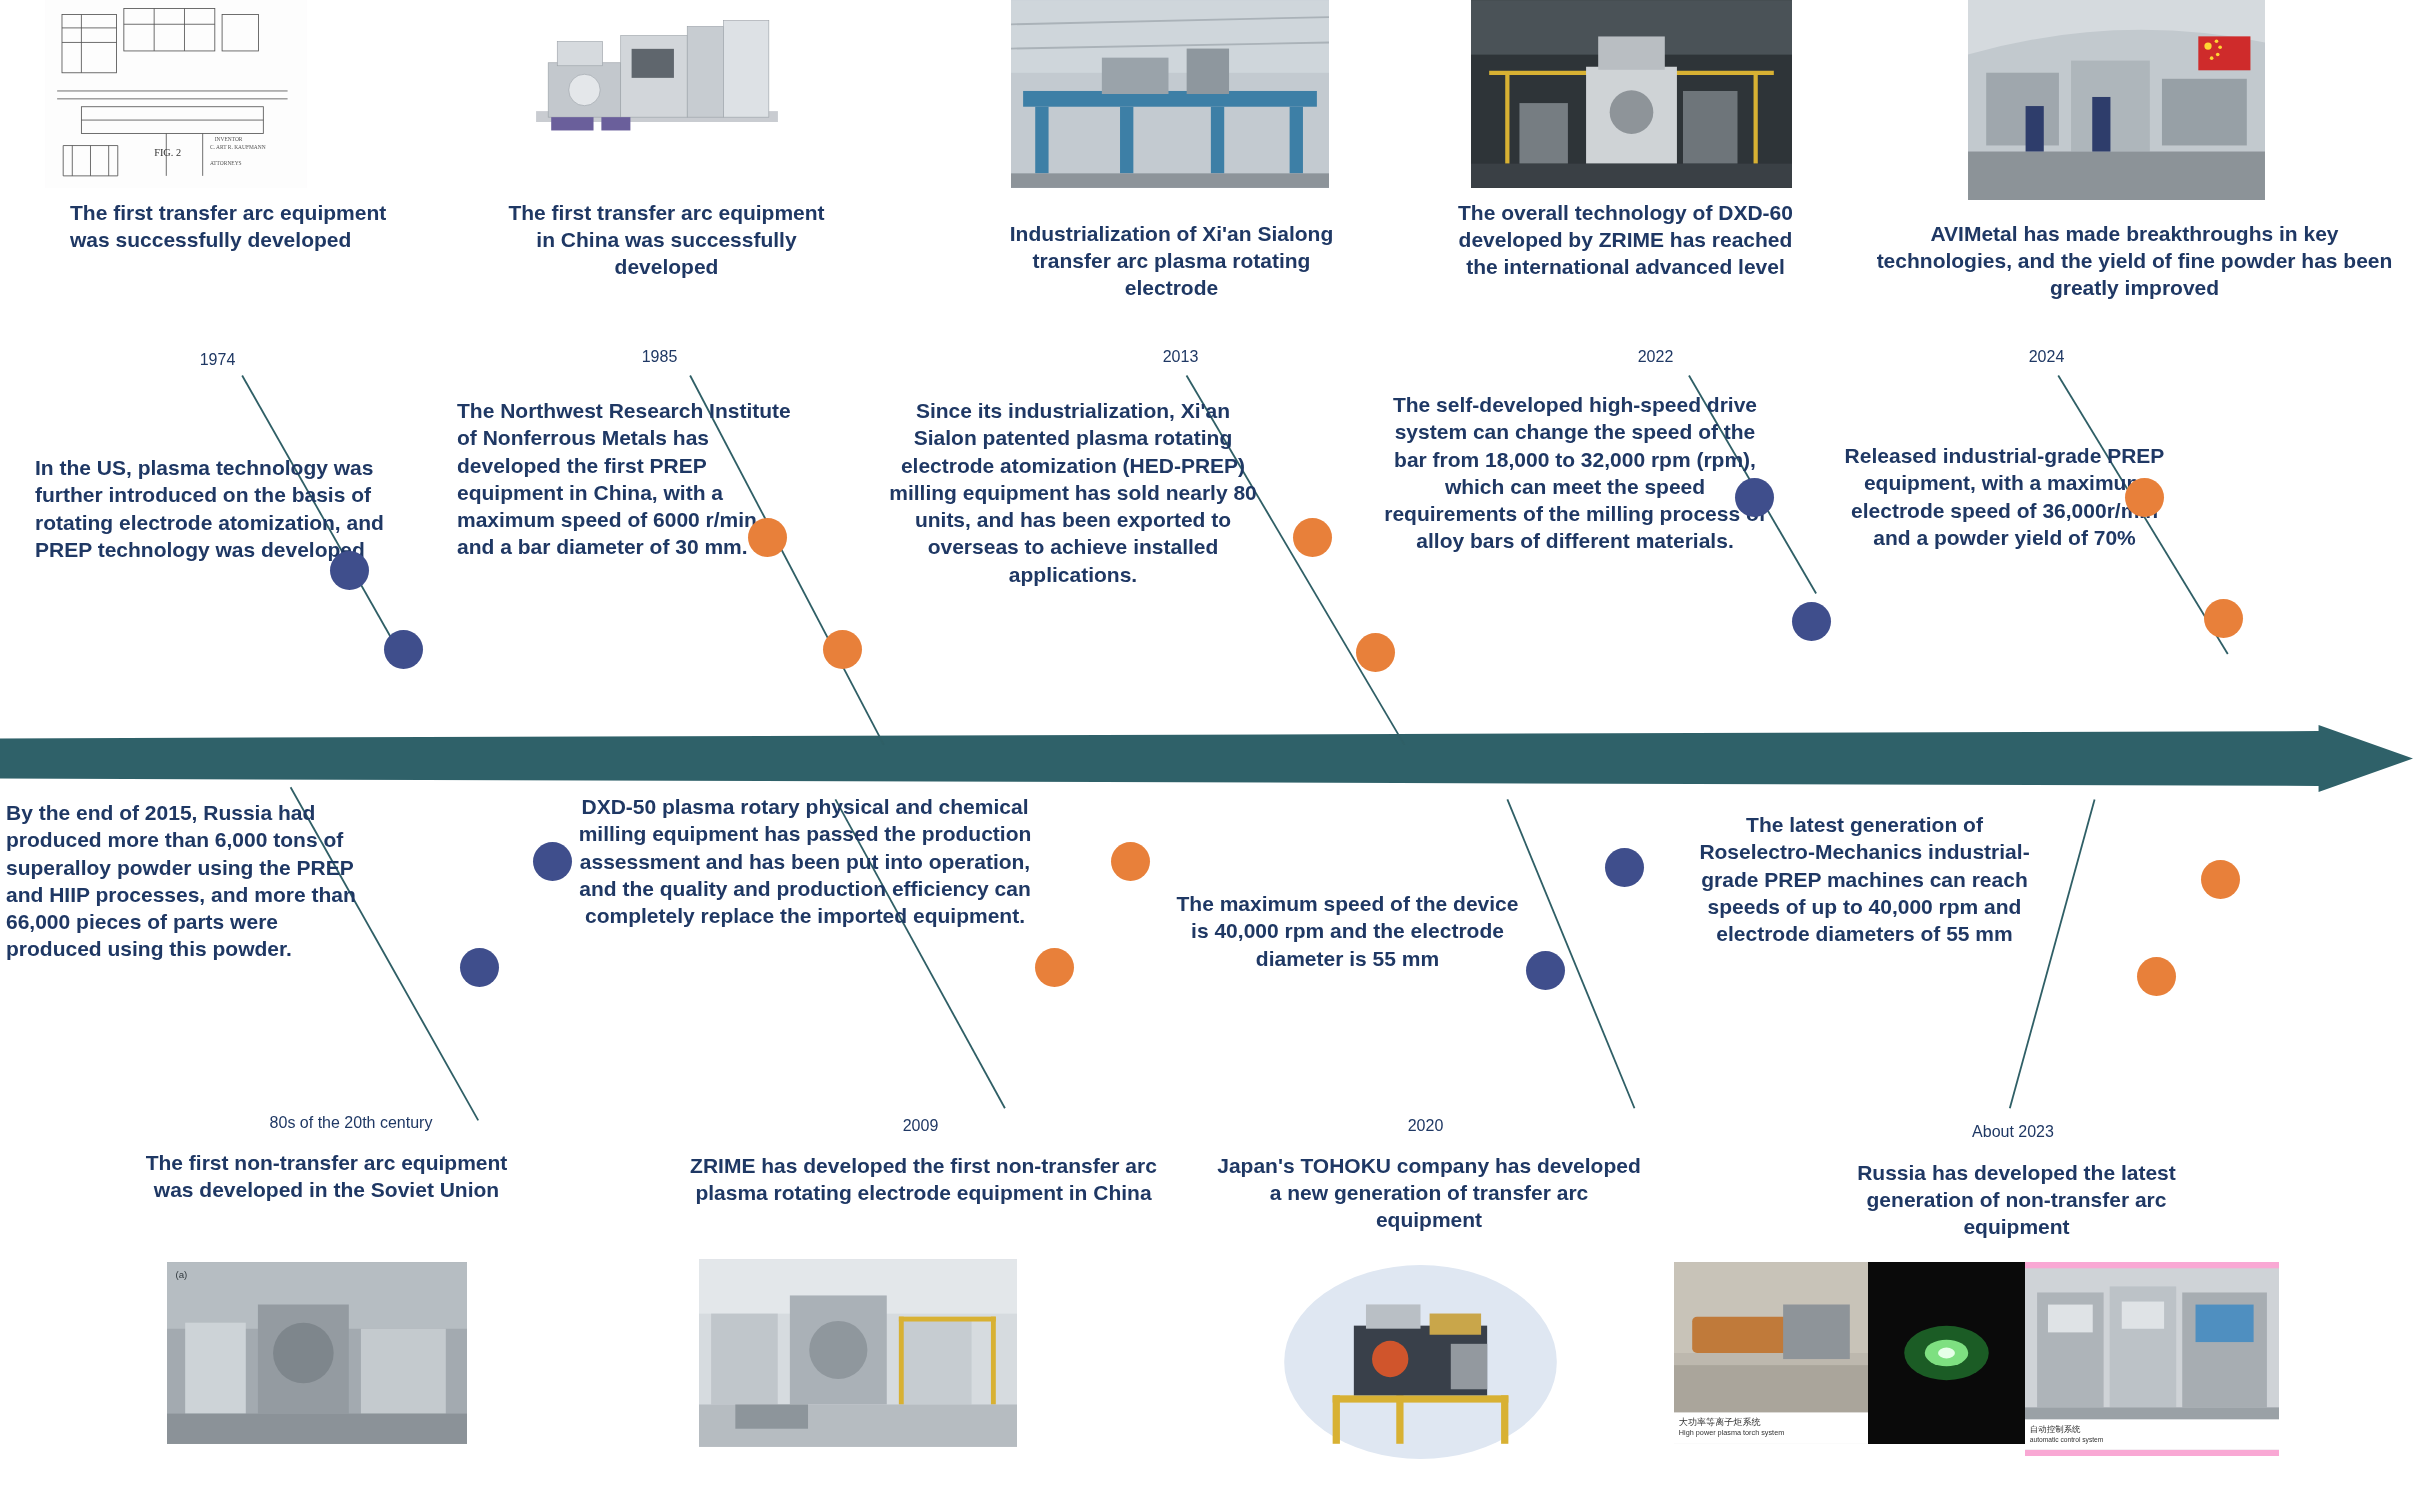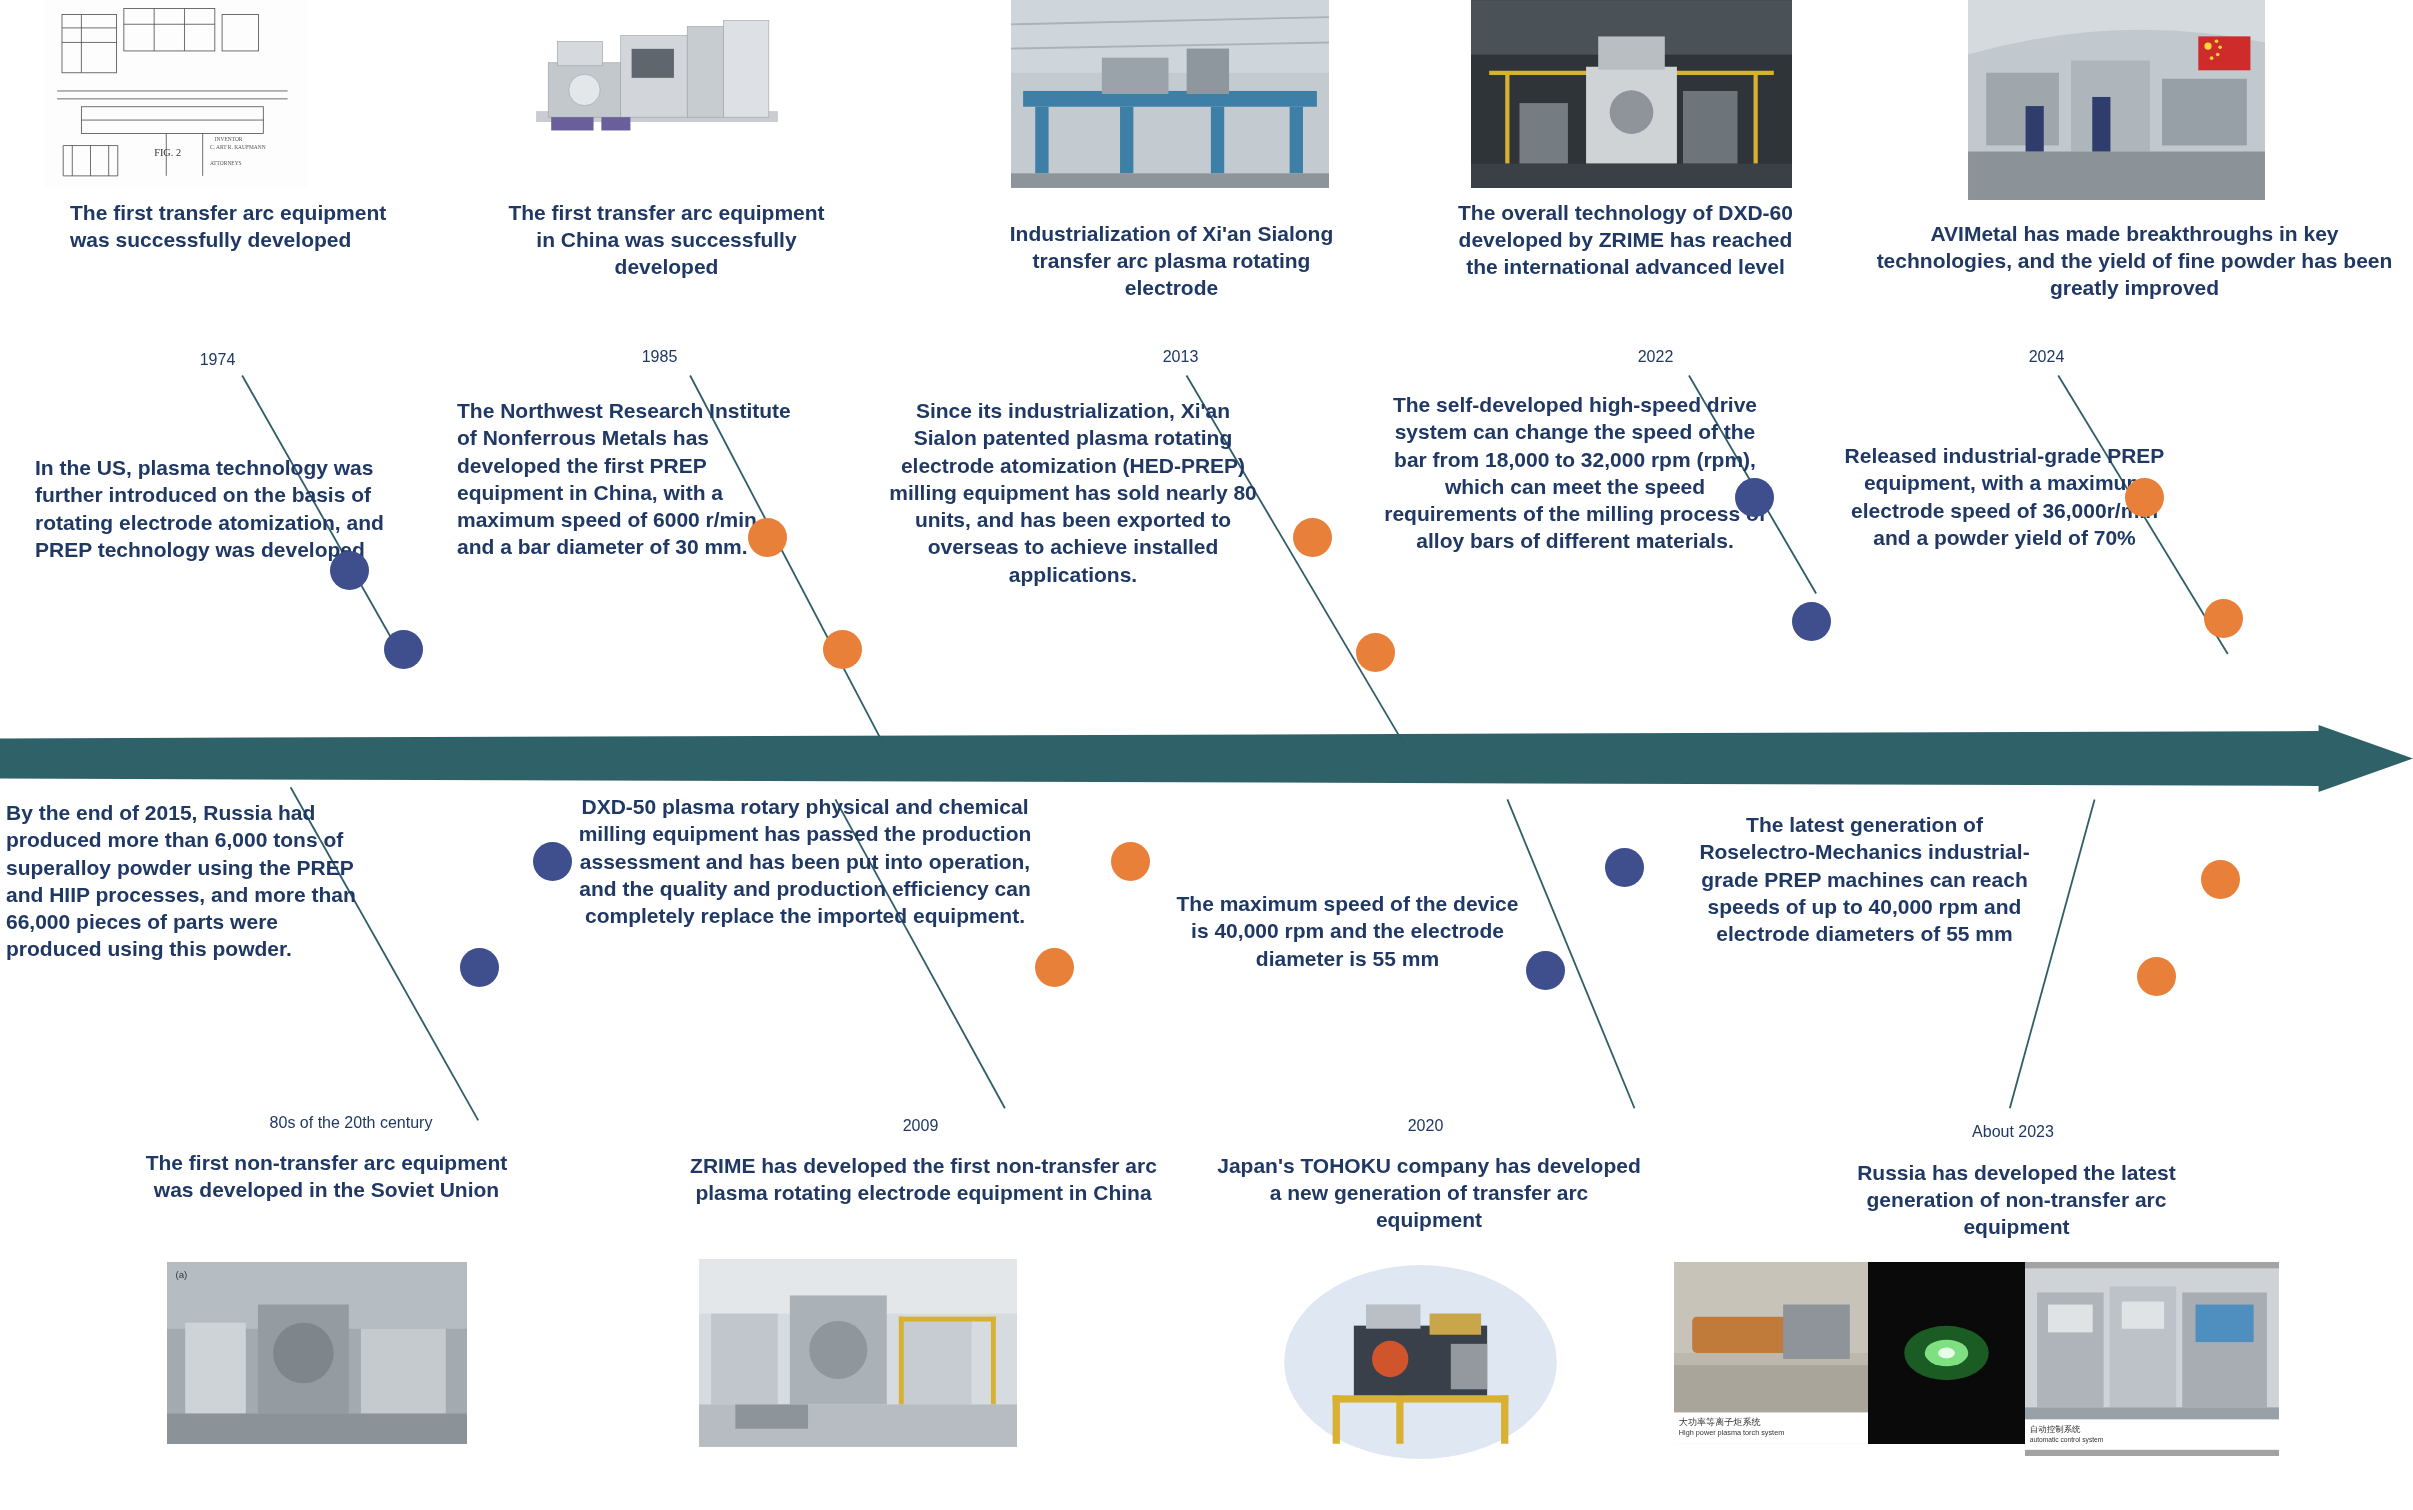--- a/index.html
+++ b/index.html
@@ -330,21 +330,21 @@
 
   <div class="photo" style="left:1868px; top:1262px; width:157px; height:182px; background:#0b0b0b;">
     <svg viewBox="0 0 260 300">
       <rect width="260" height="300" fill="#0a0a0a"></rect>
       <ellipse cx="130" cy="150" rx="70" ry="45" fill="#1f6b2a" opacity="0.85"></ellipse>
       <ellipse cx="130" cy="150" rx="36" ry="22" fill="#7ee081"></ellipse>
       <ellipse cx="130" cy="150" rx="14" ry="9" fill="#e6ffe8"></ellipse>
     </svg>
   </div>
 
-  <div class="photo" style="left:2025px; top:1262px; width:254px; height:194px; background:#a3a3a3;">
+  <div class="photo" style="left:2025px; top:1262px; width:254px; height:194px; background:#f9a8d4;">
     <svg viewBox="0 0 420 300">
       <rect width="420" height="300" fill="#cfd3d7"></rect>
       <rect x="20" y="40" width="110" height="190" fill="#aeb4b9"></rect>
       <rect x="140" y="30" width="110" height="200" fill="#bcc2c7"></rect>
       <rect x="260" y="40" width="140" height="190" fill="#a7adb2"></rect>
       <rect x="282" y="60" width="96" height="62" fill="#4f8fc0"></rect>
       <rect x="160" y="55" width="70" height="45" fill="#dfe3e6"></rect>
       <rect x="38" y="60" width="74" height="46" fill="#dfe3e6"></rect>
       <rect x="0" y="230" width="420" height="20" fill="#9aa1a6"></rect>
       <rect x="0" y="250" width="420" height="50" fill="#ffffff"></rect>

